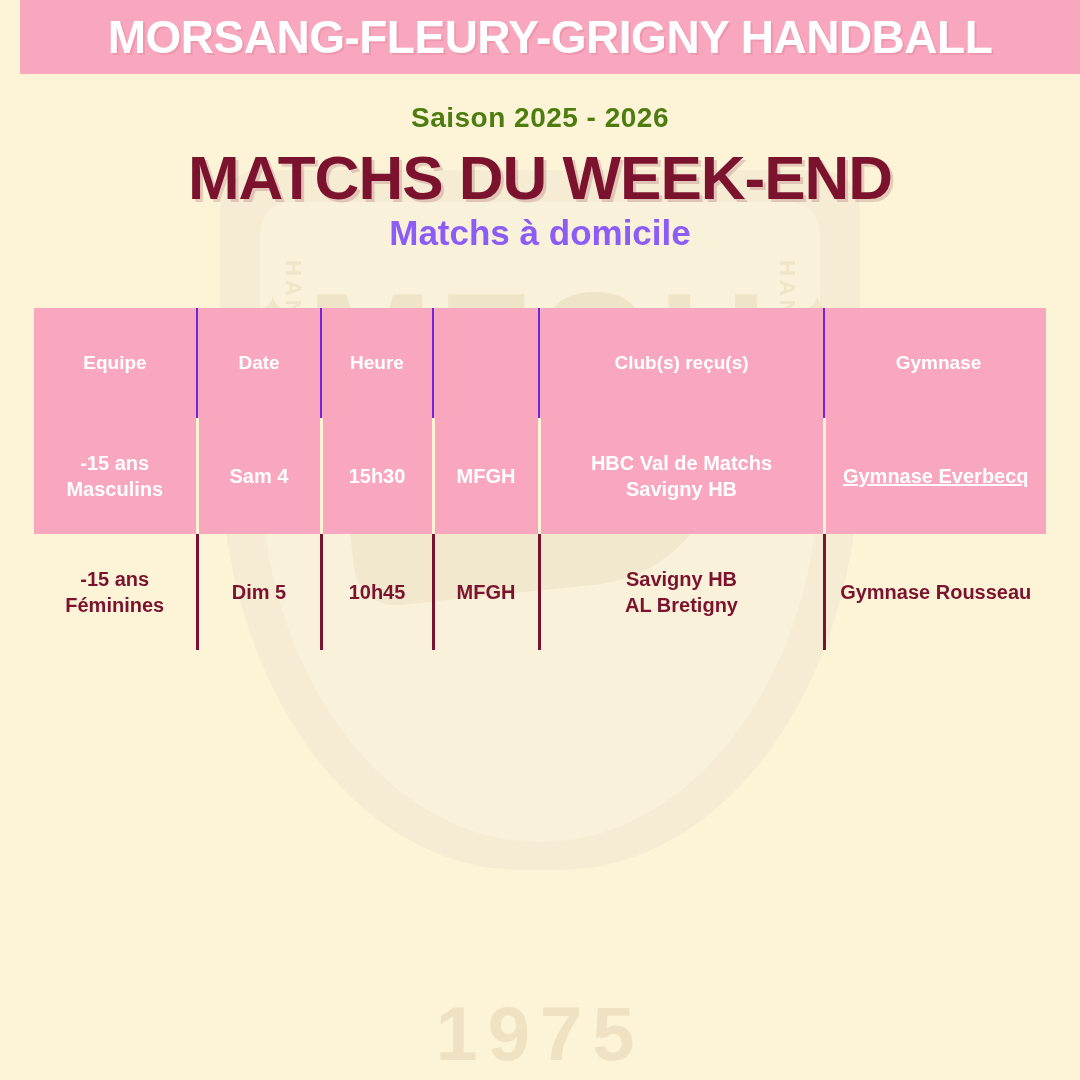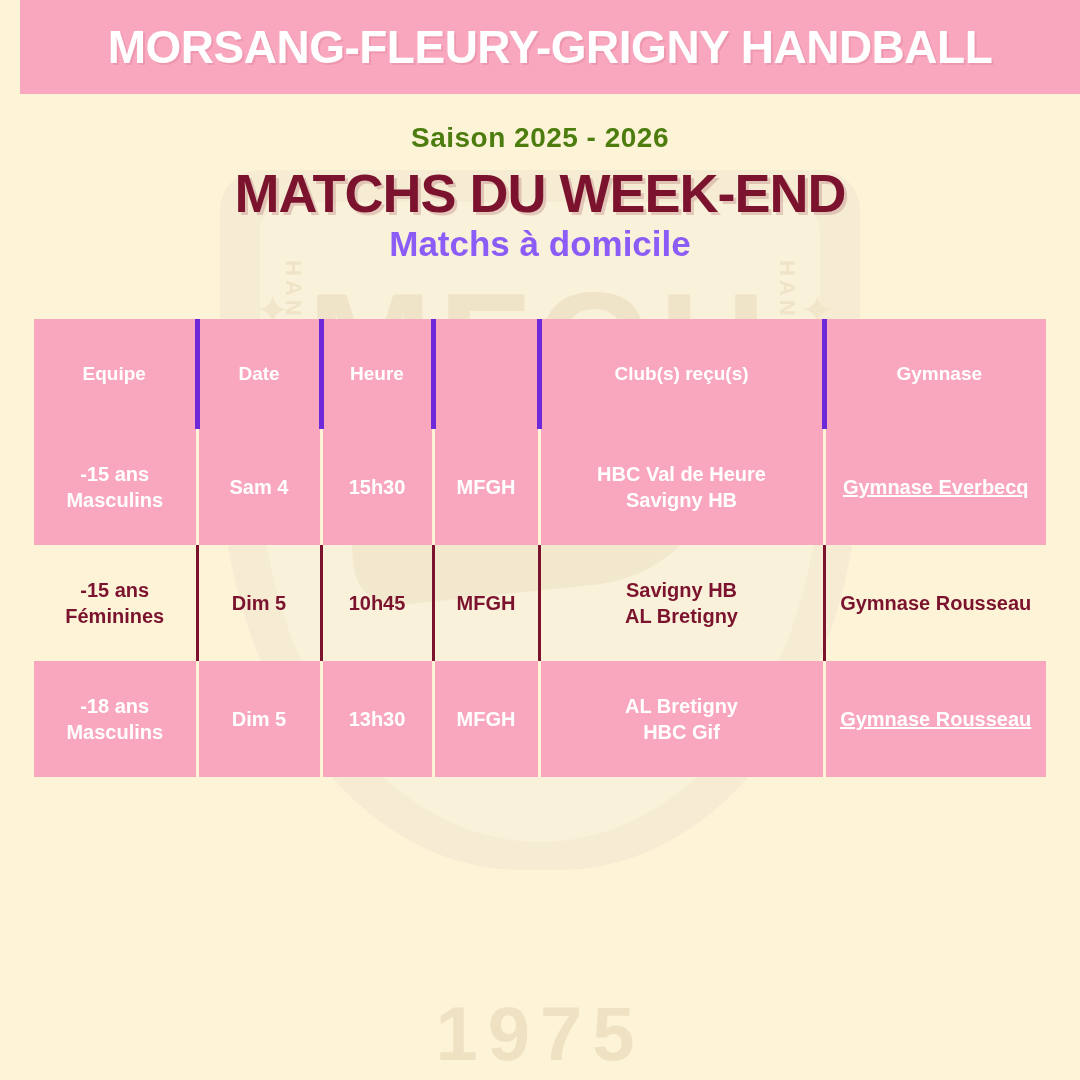--- a/index.html
+++ b/index.html
@@ -112,21 +112,21 @@
   }
   .spark.s1 { left: 96px;  top: 140px; font-size: 40px;}
   .spark.s2 { right: 86px; top: 140px; font-size: 40px;}
   .spark.s3 { left: 50%;   top: 230px; transform: translateX(-50%); font-size: 70px;}
 
   
   .banner {
     position: relative;
     z-index: 2;
     background: #F9A7BE;
-    height: 94px;
+    height: 74px;
     display: flex;
     align-items: center;
     justify-content: center;
     margin-left: 20px;
   }
   .banner-title {
     color: #FFFFFF;
     font-size: 46px;
     font-weight: bold;
     letter-spacing: -0.5px;
@@ -142,21 +142,21 @@
     padding-top: 28px;
   }
   .season {
     color: #4d7c0f;
     font-size: 28px;
     font-weight: bold;
     letter-spacing: .5px;
   }
   .main-title {
     color: #7B132E;
-    font-size: 54px;
+    font-size: 62px;
     font-weight: bold;
     margin-top: 8px;
     letter-spacing: -1px;
     text-shadow: 3px 3px 0 rgba(123,19,46,.18);
   }
   .dates {
     color: #1B1B1B;
     font-size: 28px;
     font-weight: bold;
     margin-top: 10px;
@@ -185,21 +185,21 @@
     vertical-align: middle;
     font-weight: bold;
     line-height: 1.3;
     padding: 10px 6px;
   }
   table.schedule thead th {
     background: #F9A7BE;
     color: #FFFFFF;
     font-size: 19px;
     height: 90px;
-    border-right: 5px solid #6d28d9;
+    border-right: 2px solid #6d28d9;
   }
   table.schedule thead th:last-child { border-right: none; padding-left: 12px; }
 
   tr.row-alt td {
     background: #F9A7BE;
     color: #FFFFFF;
     border-right: 3px solid #FDF4D8;
   }
   tr.row-alt td:last-child { border-right: none; text-decoration: underline; }
 
@@ -275,51 +275,37 @@
     <tbody>
       <tr class="row-alt">
         <td>
           <span class="cell-line">-15 ans</span>
           <span class="cell-line">Masculins</span>
         </td>
         <td>Sam 4</td>
         <td>15h30</td>
         <td>MFGH</td>
         <td>
-          <span class="cell-line">HBC Val de Heure</span>
+          <span class="cell-line">HBC Val de Matchs</span>
           <span class="cell-line">Savigny HB</span>
         </td>
         <td>Gymnase Everbecq</td>
       </tr>
 
       <tr class="row-plain">
         <td>
           <span class="cell-line">-15 ans</span>
           <span class="cell-line">Féminines</span>
         </td>
         <td>Dim 5</td>
         <td>10h45</td>
         <td>MFGH</td>
         <td>
           <span class="cell-line">Savigny HB</span>
           <span class="cell-line">AL Bretigny</span>
         </td>
         <td>Gymnase Rousseau</td>
       </tr>
 
-      <tr class="row-alt">
-        <td>
-          <span class="cell-line">-18 ans</span>
-          <span class="cell-line">Masculins</span>
-        </td>
-        <td>Dim 5</td>
-        <td>13h30</td>
-        <td>MFGH</td>
-        <td>
-          <span class="cell-line">AL Bretigny</span>
-          <span class="cell-line">HBC Gif</span>
-        </td>
-        <td>Gymnase Rousseau</td>
-      </tr>
 
     </tbody>
   </table>
 </div>
 
 </body></html>

